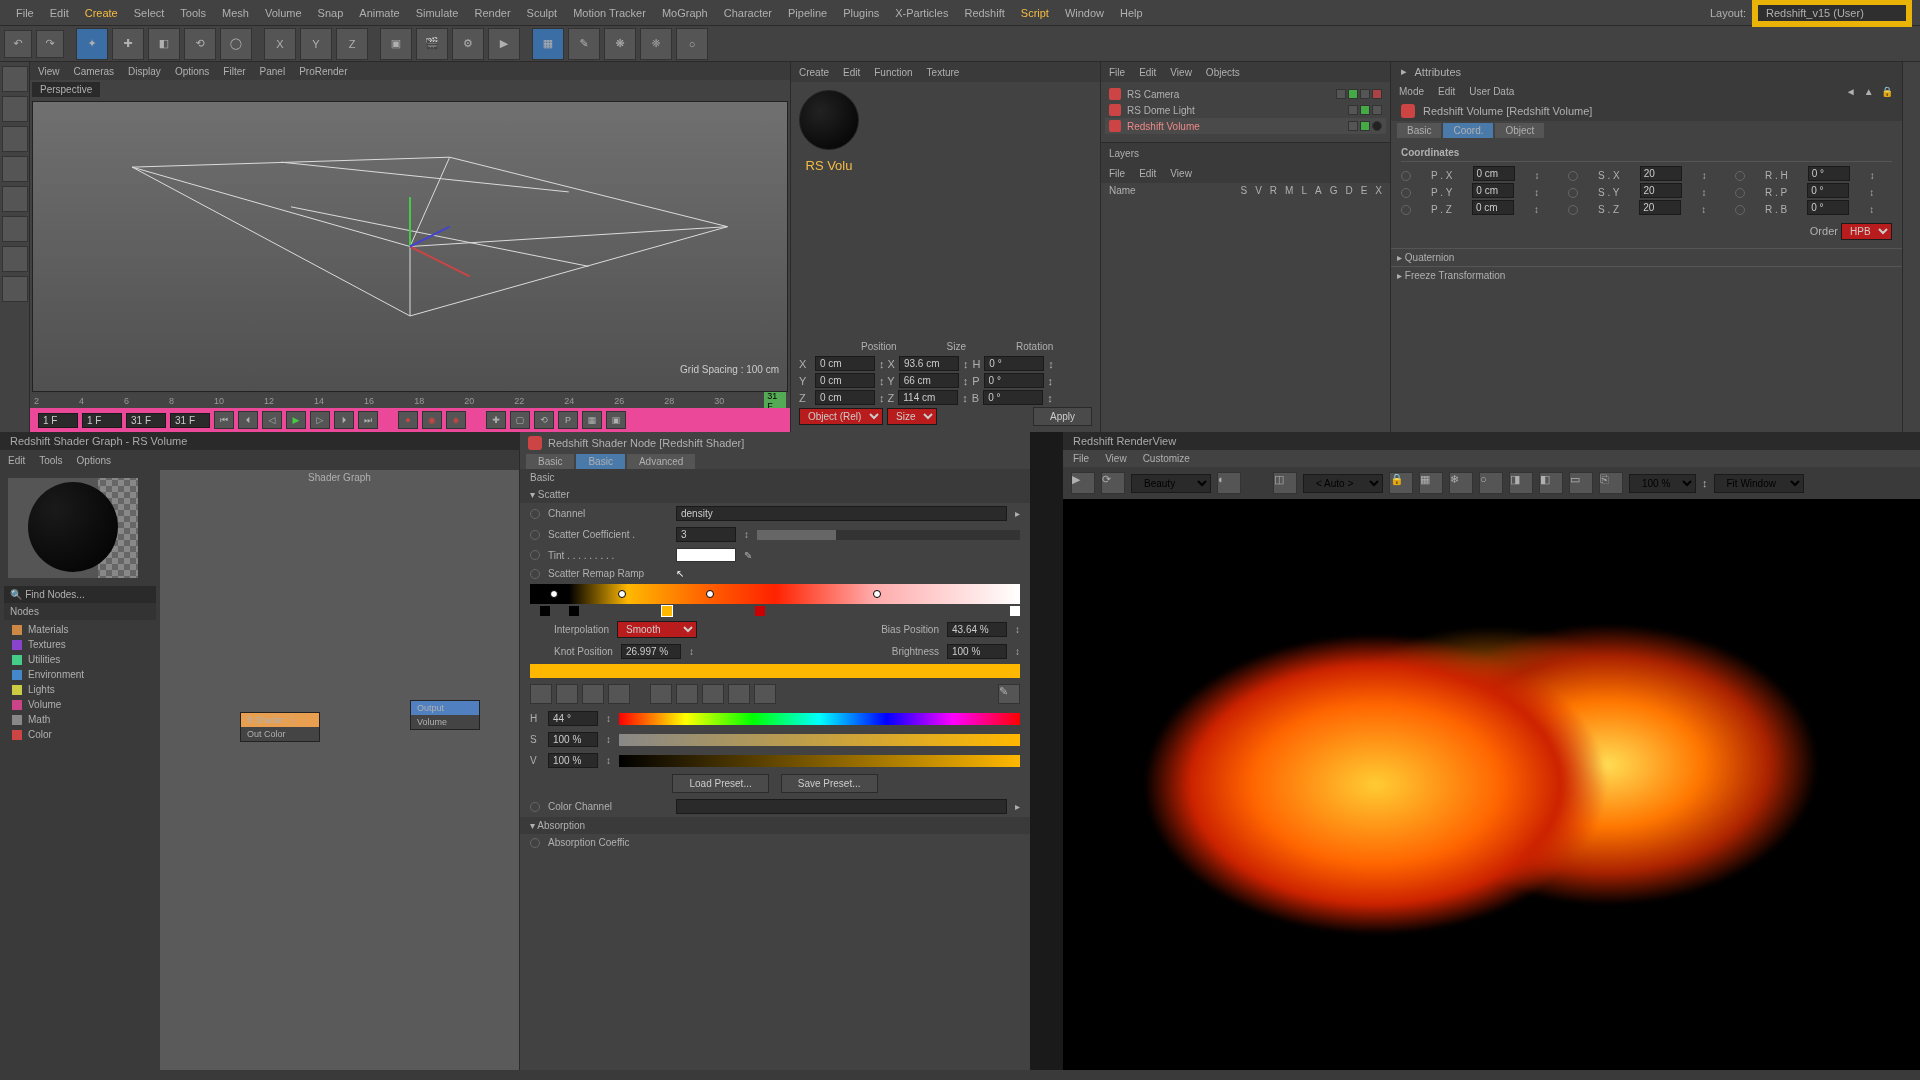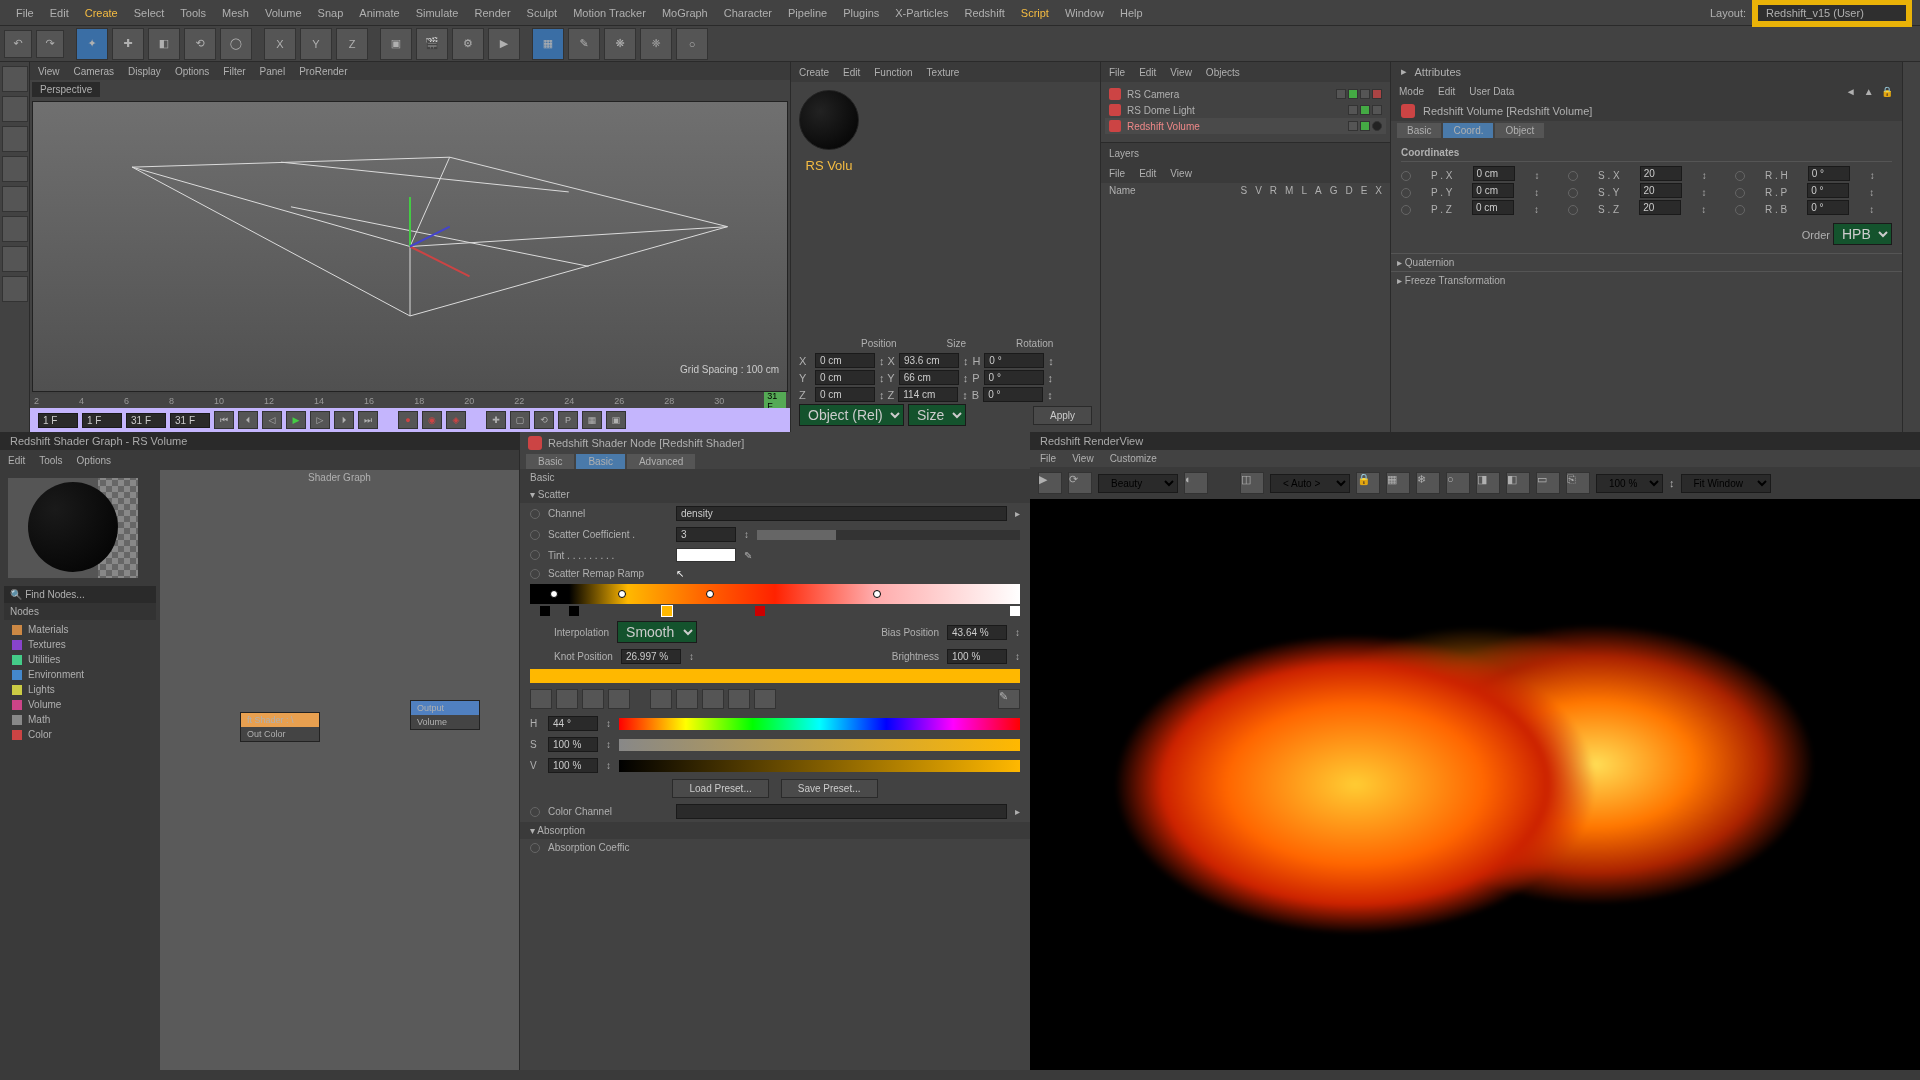--- a/index.html
+++ b/index.html
@@ -16,33 +16,33 @@
 .tool-sep { width: 4px; }
 .workspace { display: flex; height: 370px; }
 .left-rail { width: 30px; background: #424242; display: flex; flex-direction: column; gap: 4px; padding: 4px 2px; border-right: 1px solid #2a2a2a; }
 .rail-btn { width: 26px; height: 26px; background: #555; border: 1px solid #333; cursor: pointer; }
 .viewport-area { flex: 0 0 760px; display: flex; flex-direction: column; background: #424242; }
 .vp-menu { height: 18px; display: flex; align-items: center; gap: 14px; padding: 0 8px; background: #3a3a3a; font-size: 10px; }
 .vp-label { background: #2a2a2a; padding: 2px 8px; font-size: 10px; width: fit-content; margin: 2px; }
 .viewport { flex: 1; background: linear-gradient(#707070, #505050); position: relative; margin: 2px; border: 1px solid #222; }
 .grid-info { position: absolute; bottom: 16px; right: 8px; font-size: 10px; color: #ccc; }
 .timeline-ruler { height: 14px; background: #444; display: flex; align-items: center; font-size: 9px; color: #999; padding: 0 4px; gap: 40px; }
-.timeline-ctrl { height: 24px; background: #c4b5fd; display: flex; align-items: center; gap: 4px; padding: 0 8px; }
+.timeline-ctrl { height: 24px; background: #ec4899; display: flex; align-items: center; gap: 4px; padding: 0 8px; }
 .time-field { background: #2a2a2a; border: 1px solid #1a1a1a; color: #ccc; width: 40px; padding: 1px 4px; font-size: 10px; }
 .play-btn { width: 20px; height: 18px; background: #555; border: 1px solid #333; cursor: pointer; display: flex; align-items: center; justify-content: center; font-size: 9px; }
 .mid-panel { flex: 0 0 310px; background: #424242; border-left: 1px solid #2a2a2a; display: flex; flex-direction: column; }
 .sub-menu { height: 20px; display: flex; align-items: center; gap: 14px; padding: 0 8px; background: #3a3a3a; font-size: 10px; }
 .mat-preview { width: 60px; height: 60px; background: radial-gradient(circle at 35% 35%, #222, #000); border: 1px solid #222; margin: 8px; border-radius: 50%; }
 .mat-label { text-align: center; font-size: 13px; color: #f5bc42; }
 .psr-grid { padding: 4px 8px; }
 .psr-head { display: flex; gap: 50px; padding: 2px 0; font-size: 10px; }
 .psr-row { display: flex; align-items: center; gap: 4px; margin: 2px 0; }
 .psr-row .axis { width: 12px; }
 .psr-field { background: #2a2a2a; border: 1px solid #1a1a1a; color: #ccc; width: 60px; padding: 1px 4px; font-size: 10px; }
-.drop-sel { background: #14532d; border: 1px solid #1a1a1a; color: #ccc; padding: 1px 4px; font-size: 14px; }
+.drop-sel { background: #b91c1c; border: 1px solid #1a1a1a; color: #ccc; padding: 1px 4px; font-size: 10px; }
 .obj-panel { flex: 0 0 290px; background: #424242; border-left: 1px solid #2a2a2a; }
 .obj-list { padding: 4px; }
 .obj-row { display: flex; align-items: center; gap: 6px; padding: 2px 4px; font-size: 10px; }
 .obj-icon { width: 12px; height: 12px; background: #c44; border-radius: 2px; }
 .obj-icon.red { background: #c44; }
 .dots { margin-left: auto; display: flex; gap: 2px; }
 .dot { width: 10px; height: 10px; background: #555; border: 1px solid #333; }
 .dot.green { background: #4a4; }
 .dot.red { background: #a44; }
 .layers-sec { border-top: 1px solid #2a2a2a; margin-top: 4px; }
@@ -95,21 +95,21 @@
 .ramp-handles { height: 12px; position: relative; margin: 0 10px; }
 .ramp-handle { position: absolute; width: 10px; height: 10px; top: 0; }
 .btn-preset { background: #4a4a4a; border: 1px solid #2a2a2a; padding: 3px 16px; font-size: 10px; color: #ccc; cursor: pointer; }
 .hue-bar { height: 12px; background: linear-gradient(to right, red, yellow, lime, cyan, blue, magenta, red); }
 .sat-bar { height: 12px; background: linear-gradient(to right, #888, #ffb800); }
 .val-bar { height: 12px; background: linear-gradient(to right, #000, #ffb800); }
 .swatch-row { height: 14px; background: #ffb800; margin: 2px 10px; }
 .icon-btn-row { display: flex; gap: 4px; padding: 4px 10px; }
 .mini-btn { width: 22px; height: 20px; background: #555; border: 1px solid #333; cursor: pointer; }
 .sec-collapse { background: #3a3a3a; padding: 3px 10px; font-size: 10px; cursor: pointer; }
-.render-panel { flex: 1; background: #1a1a1a; display: flex; flex-direction: column; }
+.render-panel { flex: 1; background: #1a1a1a; display: flex; flex-direction: column; padding-left: 33px; }
 .render-menu { background: #424242; padding: 3px 10px; display: flex; gap: 16px; font-size: 10px; }
 .render-toolbar { background: #3a3a3a; height: 32px; display: flex; align-items: center; gap: 6px; padding: 0 8px; }
 .rt-btn { width: 24px; height: 22px; background: #555; border: 1px solid #333; cursor: pointer; }
 .rt-drop { background: #2a2a2a; border: 1px solid #1a1a1a; padding: 2px 8px; font-size: 10px; }
 .render-view { flex: 1; background: #000; display: flex; align-items: center; justify-content: center; position: relative; }
 .fire-render { width: 90%; height: 70%; background: radial-gradient(ellipse 40% 50% at 35% 50%, #ffcc33, #ff6600 40%, #cc2200 60%, transparent 75%), radial-gradient(ellipse 35% 45% at 65% 45%, #ffdd55, #ff7700 35%, #aa2200 60%, transparent 78%), radial-gradient(ellipse 30% 35% at 50% 35%, #ffaa00, #663300 50%, transparent 70%); filter: blur(2px); }
 .radio { width: 10px; height: 10px; border: 1px solid #666; border-radius: 50%; display: inline-block; }
 </style>
 </head>
 <body>

